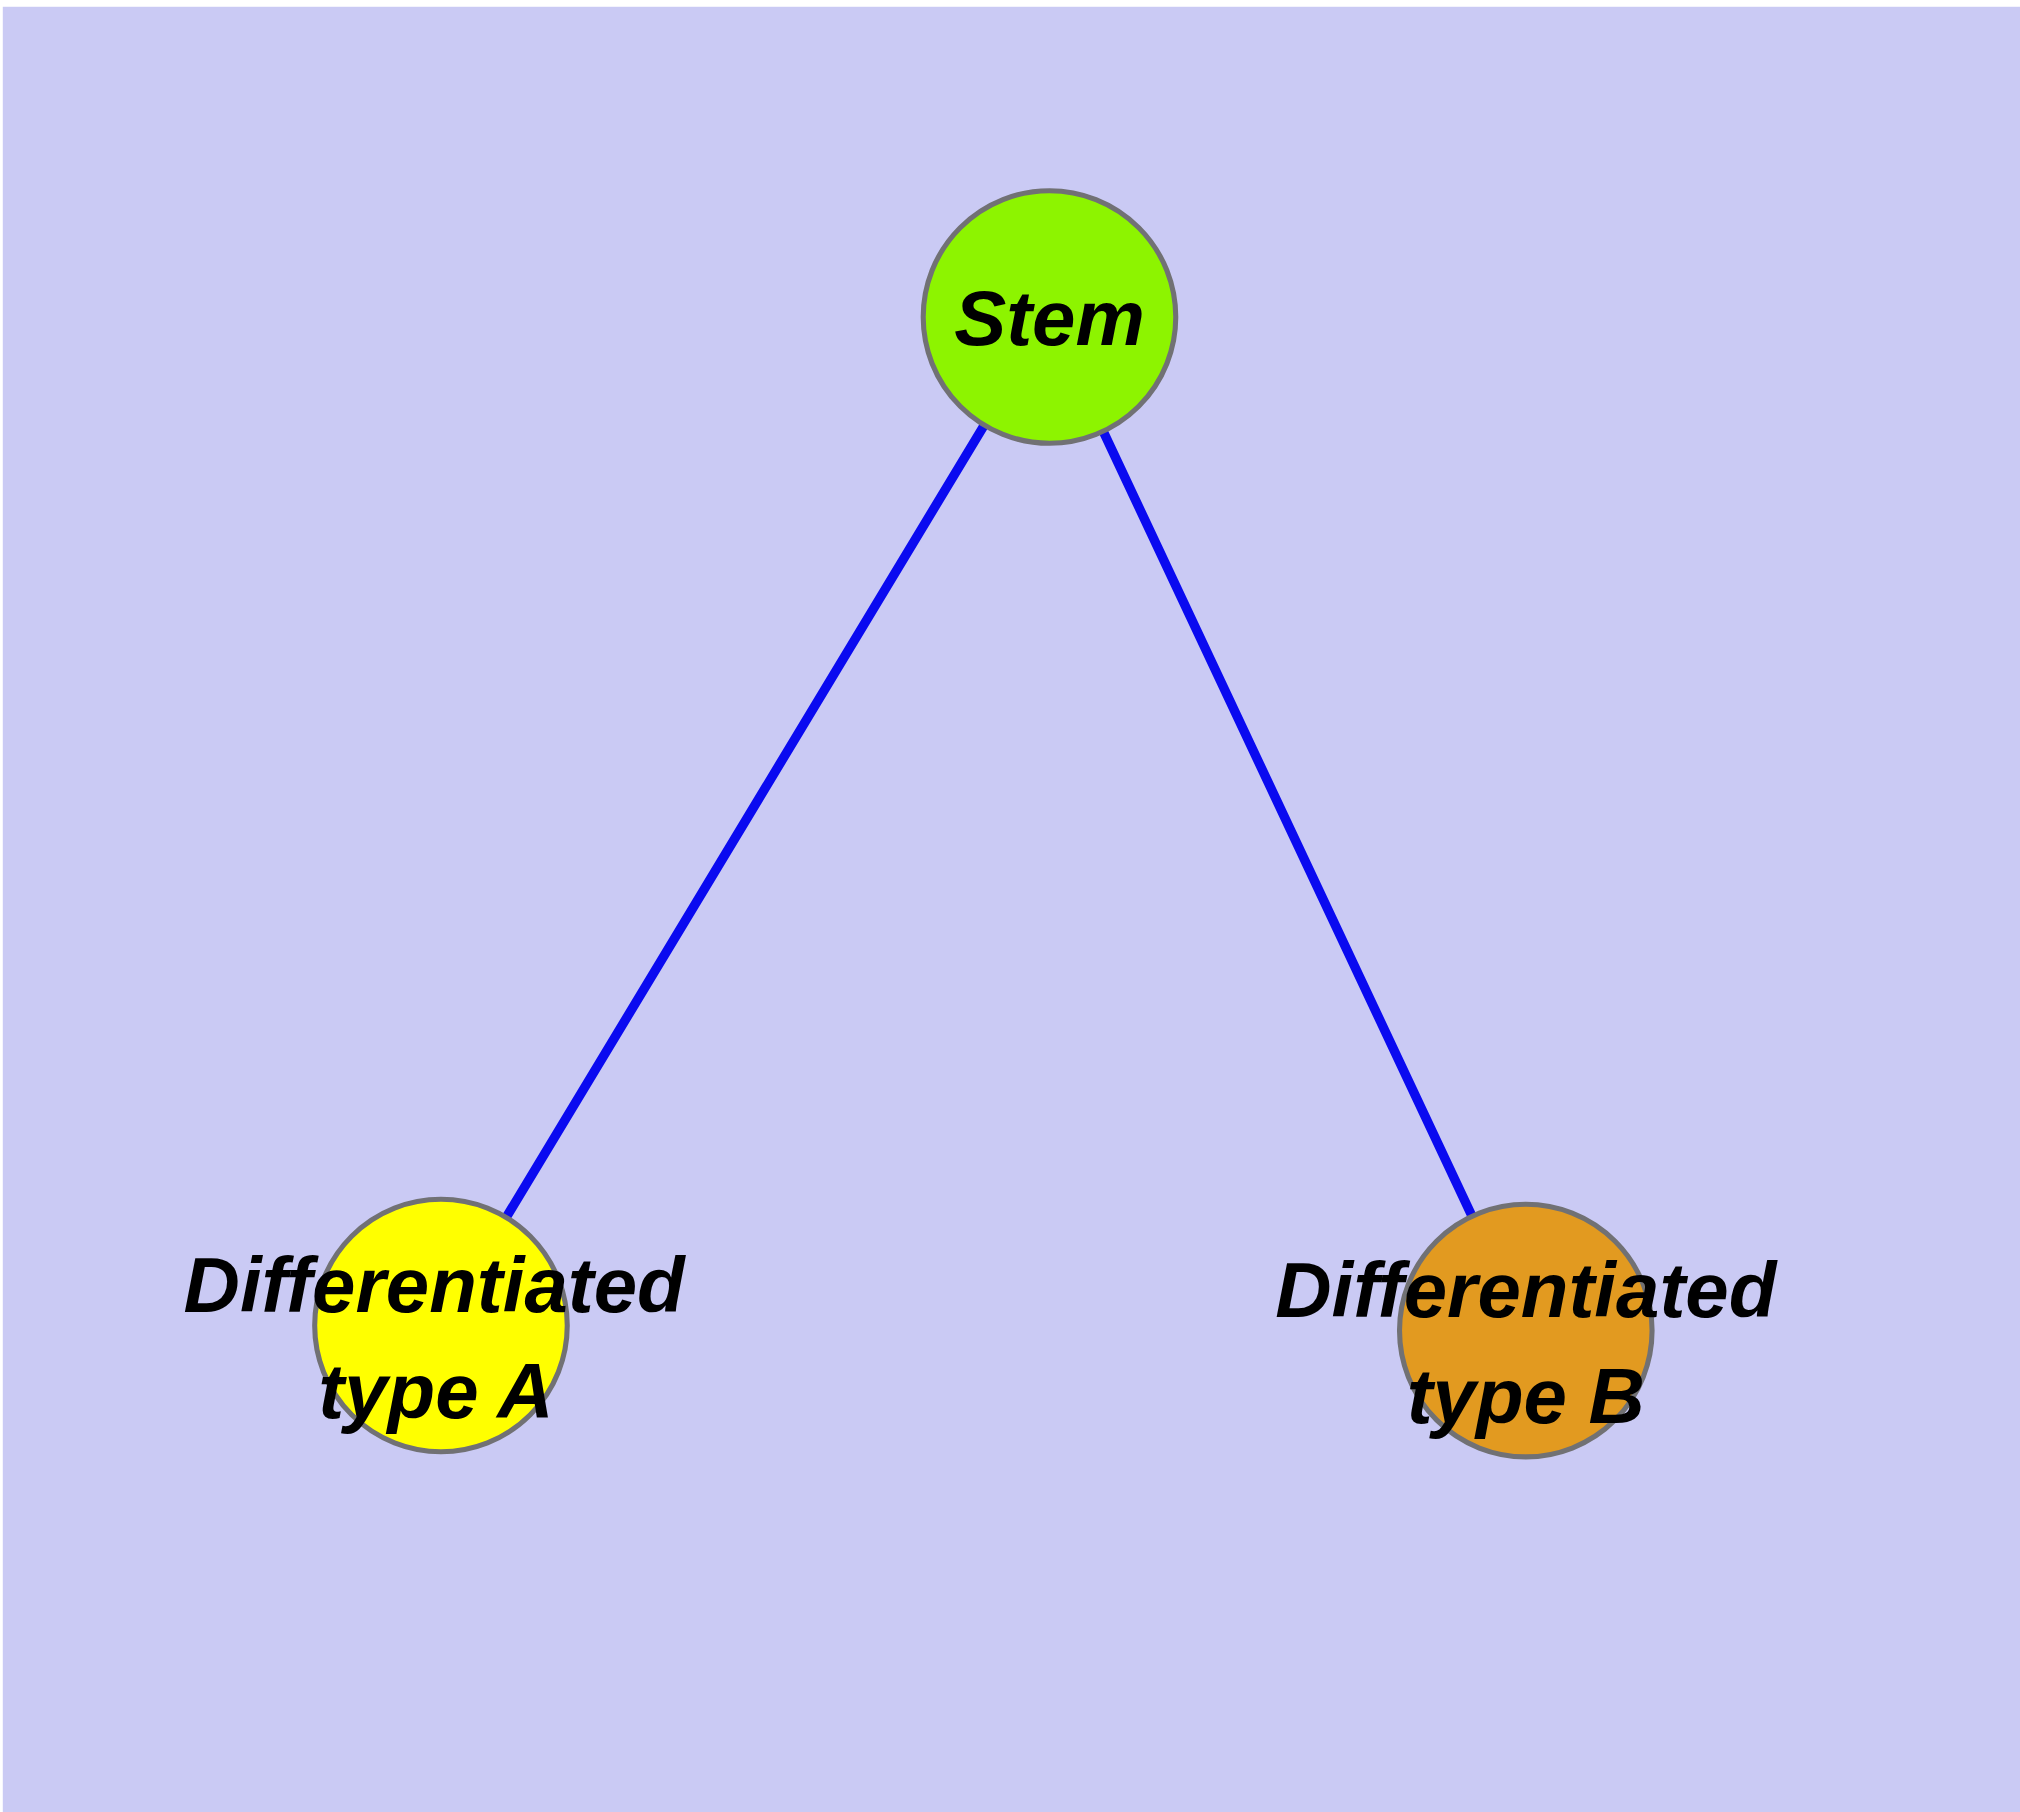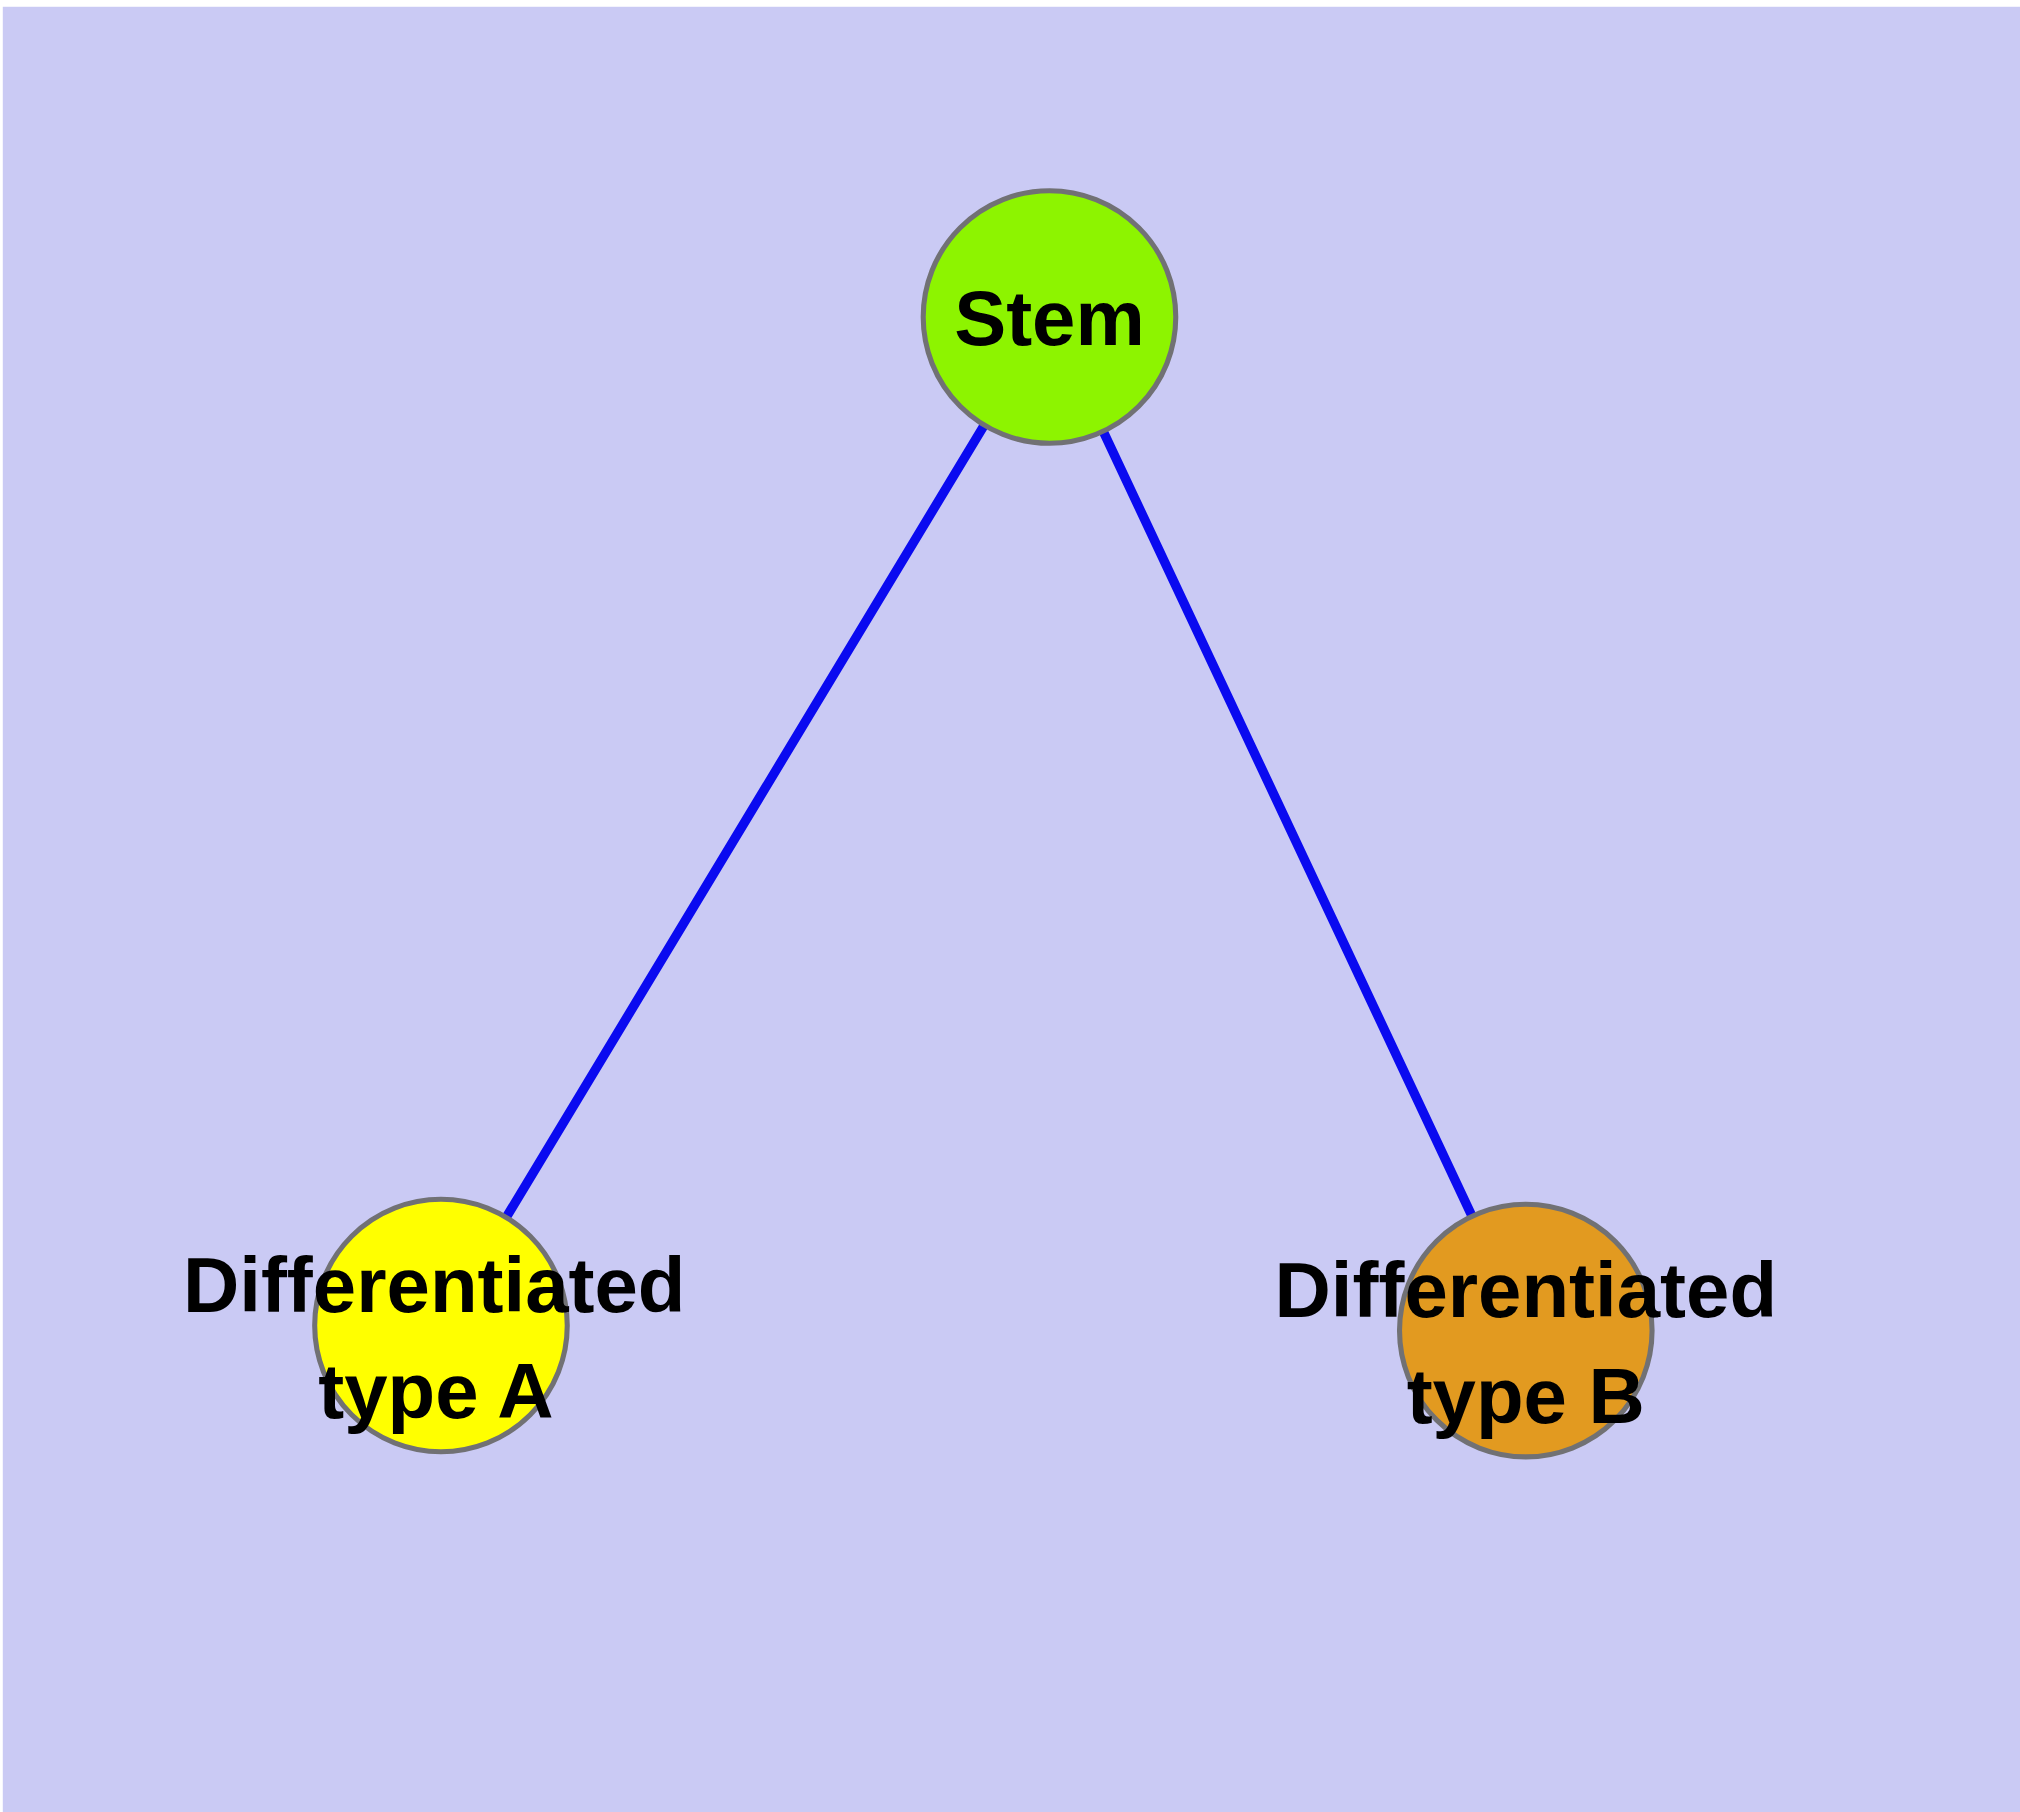--- a/index.html
+++ b/index.html
@@ -6,20 +6,21 @@
     margin: 0;
     padding: 0;
     background: #ffffff;
   }
   .stage {
     position: relative;
     width: 2021px;
     height: 1812px;
     background: #ffffff;
     overflow: hidden;
+    font-style: italic;
   }
   .stage svg {
     display: block;
     width: 2021px;
     height: 1812px;
   }
   .node-label {
     font-family: "Liberation Sans", sans-serif;
     font-weight: 700;
     font-size: 92px;

